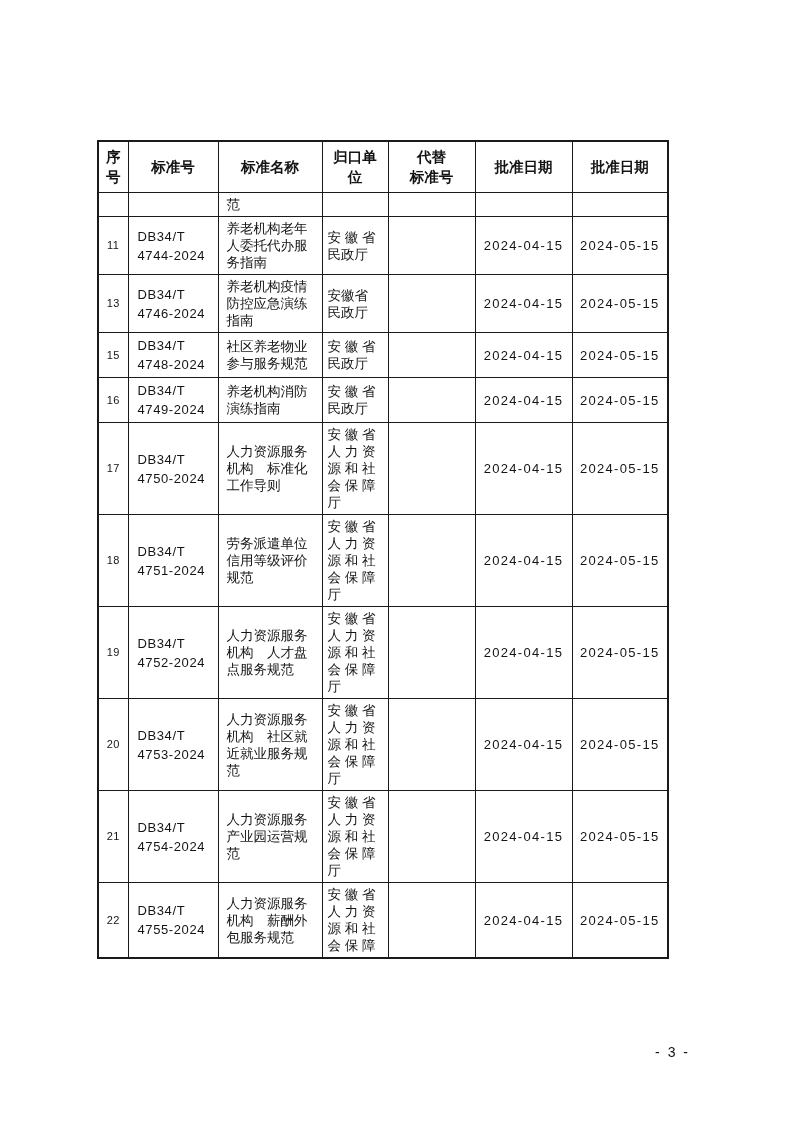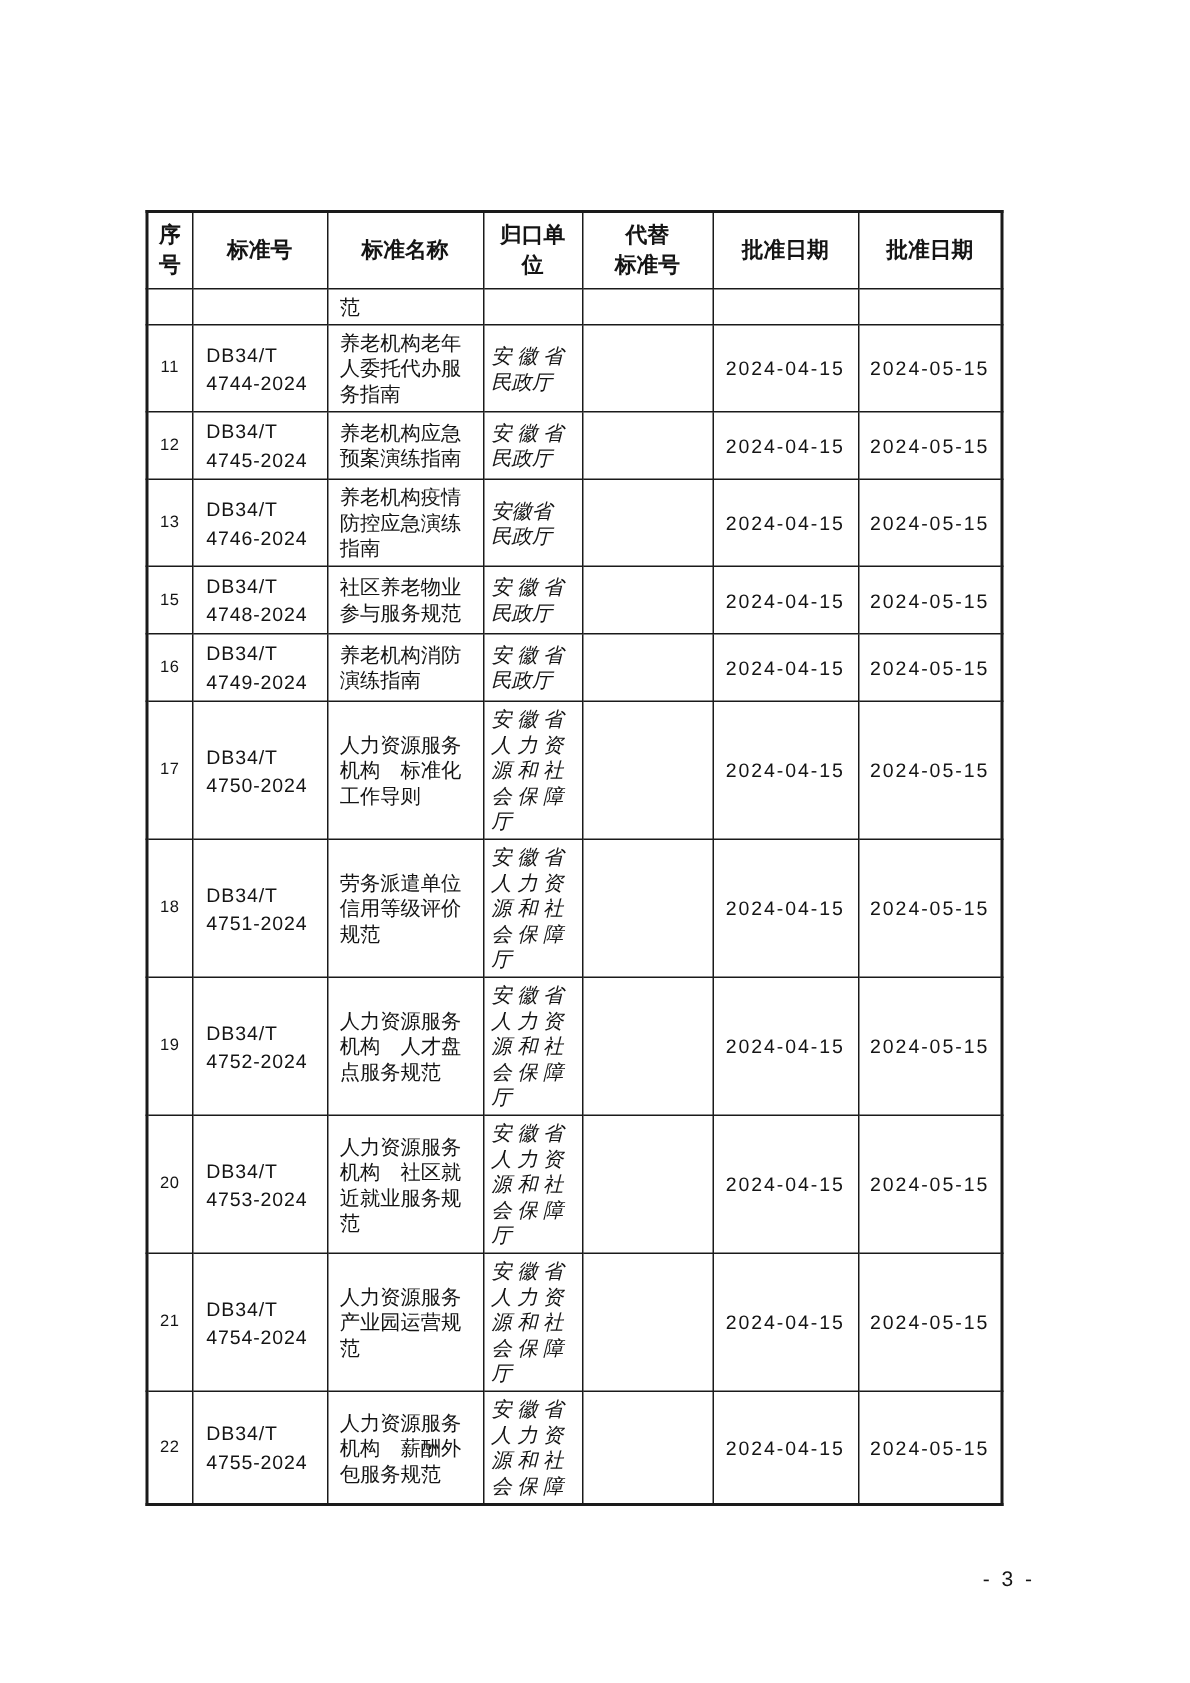--- a/index.html
+++ b/index.html
@@ -36,21 +36,21 @@
     font-weight:bold;
     font-size:14.5px;
     text-align:center;
     line-height:20px;
     padding:5px 2px;
     height:50px;
   }
   td.col-index { text-align:center; font-size:11px; letter-spacing:0.5px; }
   td.col-std_no { text-align:left; padding-left:9px; font-size:13px; letter-spacing:0.6px; line-height:19px;margin-left:28px; }
   td.col-name { text-align:left; padding-left:8px; padding-right:5px; }
-  td.col-org { text-align:left; padding-left:5px; padding-right:2px;font-style:italic; }
+  td.col-org { text-align:left; padding-left:5px; padding-right:2px; }
   td.col-replaced_no { text-align:center; }
   td.col-approve_date, td.col-implement_date { text-align:center; font-size:13px; letter-spacing:1.3px;margin-left:24px; }
   .page-number {
     position:absolute;
     top:1044px;
     right:103px;
     font-size:14px;
     letter-spacing:2px;
     color:#141414;
   }
@@ -101,32 +101,20 @@
           <td class="col-name">养老机构老年
 人委托代办服
 务指南</td>
           <td class="col-org">安 徽 省
 民政厅</td>
           <td class="col-replaced_no"></td>
           <td class="col-approve_date">2024-04-15</td>
           <td class="col-implement_date">2024-05-15</td>
         </tr>
         <tr>
-          <td class="col-index">12</td>
-          <td class="col-std_no">DB34/T
-4745-2024</td>
-          <td class="col-name">养老机构应急
-预案演练指南</td>
-          <td class="col-org">安 徽 省
-民政厅</td>
-          <td class="col-replaced_no"></td>
-          <td class="col-approve_date">2024-04-15</td>
-          <td class="col-implement_date">2024-05-15</td>
-        </tr>
-        <tr>
           <td class="col-index">13</td>
           <td class="col-std_no">DB34/T
 4746-2024</td>
           <td class="col-name">养老机构疫情
 防控应急演练
 指南</td>
           <td class="col-org">安徽省
 民政厅</td>
           <td class="col-replaced_no"></td>
           <td class="col-approve_date">2024-04-15</td>

